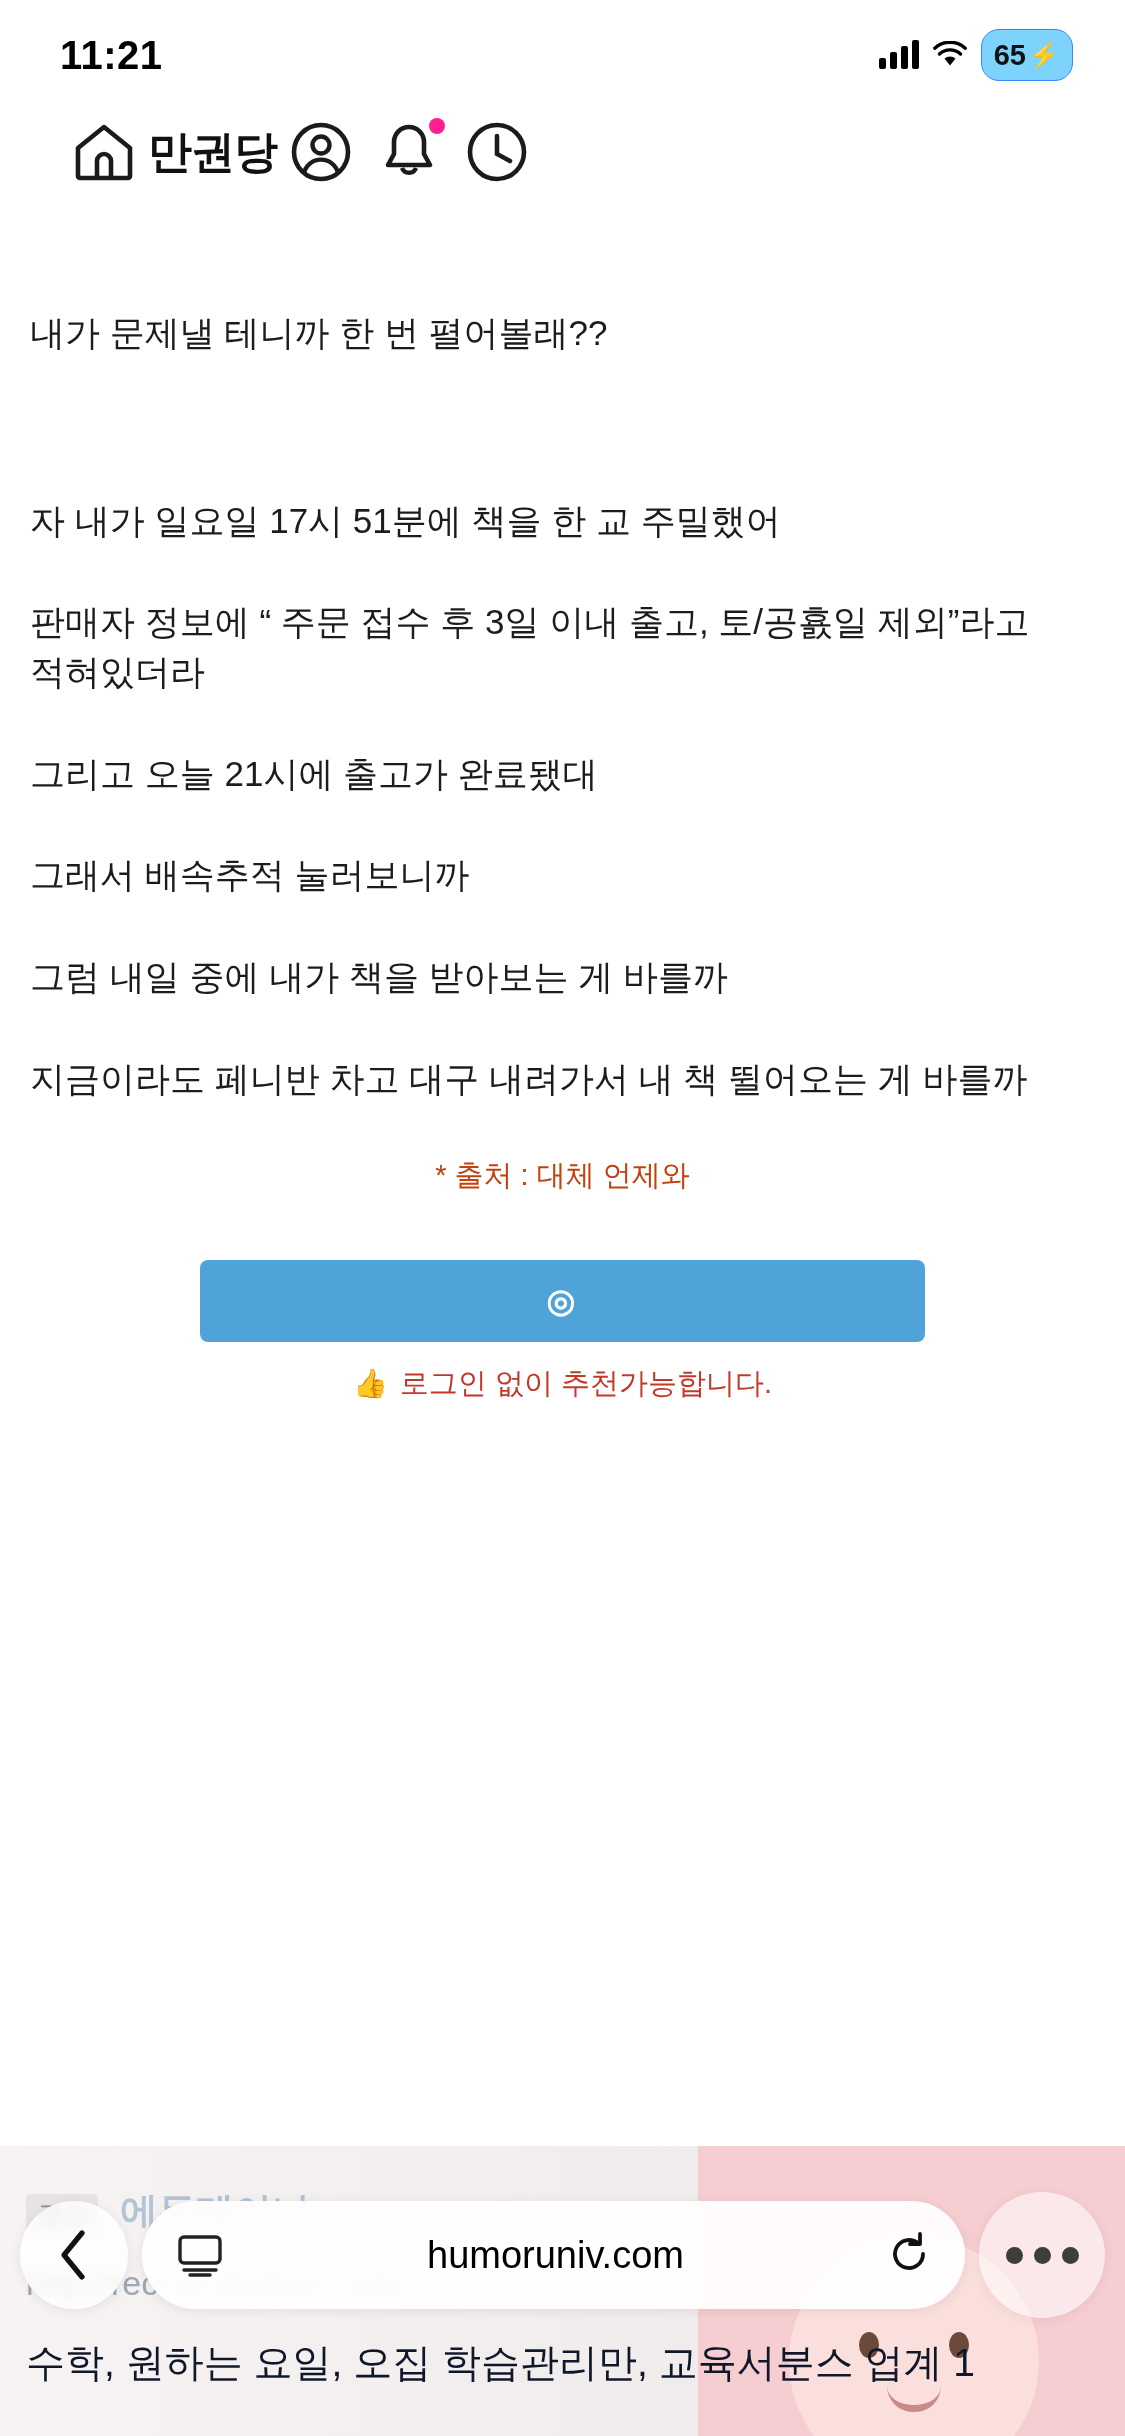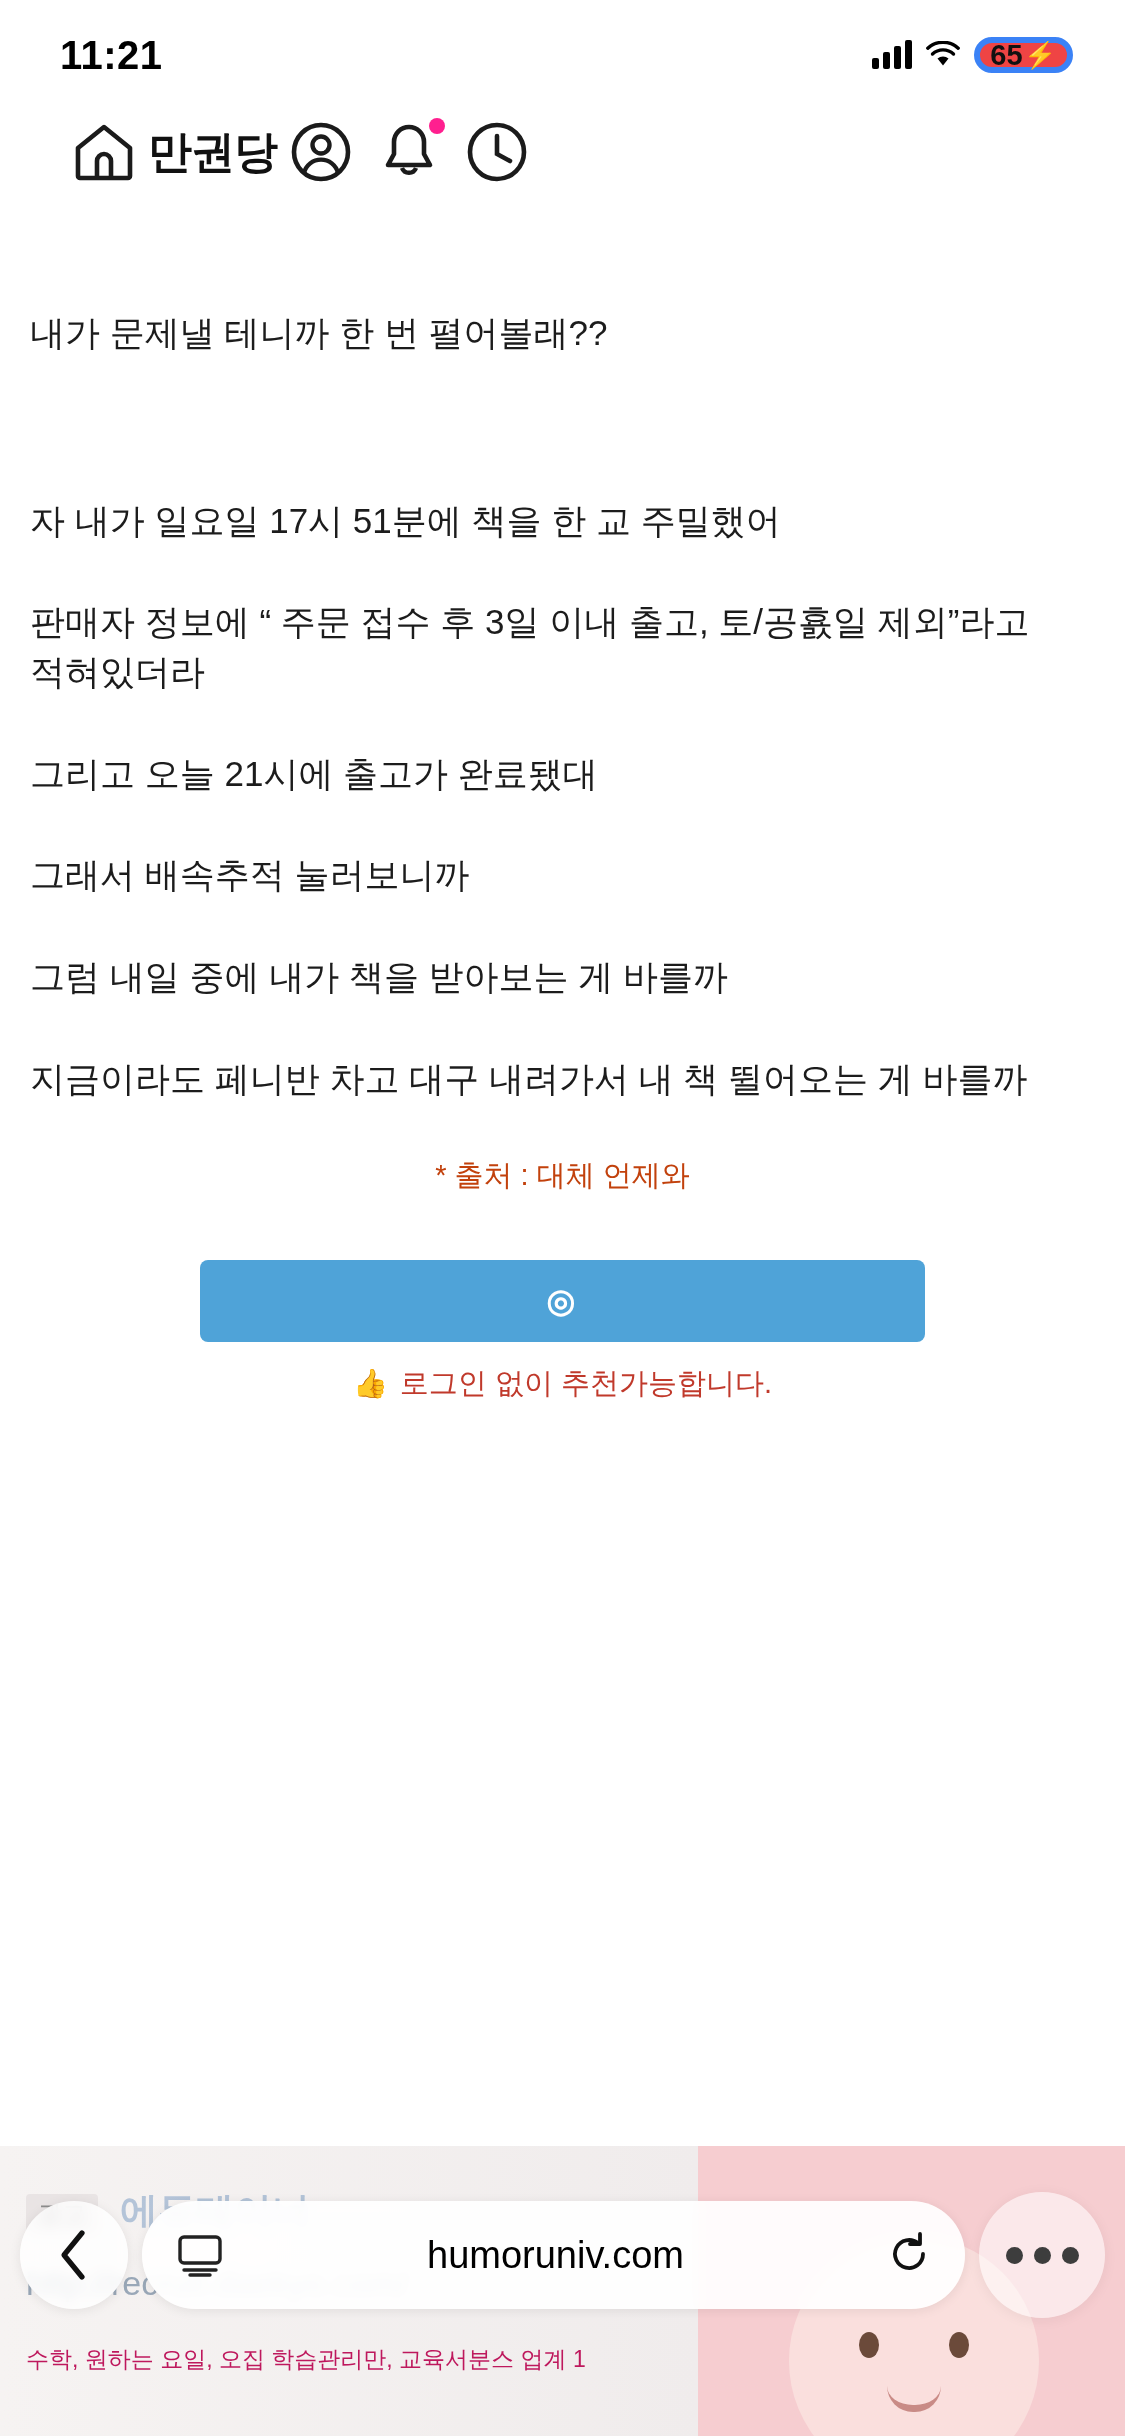--- a/index.html
+++ b/index.html
@@ -45,30 +45,30 @@
     background: #000;
     border-radius: 2px;
   }
   .signal-bars i:nth-child(1) { height: 11px; }
   .signal-bars i:nth-child(2) { height: 17px; }
   .signal-bars i:nth-child(3) { height: 23px; }
   .signal-bars i:nth-child(4) { height: 29px; }
 
   .wifi { width: 34px; height: 28px; position: relative; }
   .battery-pill {
-    background: #ef4444;
+    background: #7dd3fc;
     border-radius: 18px;
-    height: 36px;
+    height: 52px;
     min-width: 92px;
     display: flex;
     align-items: center;
     justify-content: center;
     gap: 2px;
     padding: 0 10px;
-    border: 6px solid #3b82f6;
+    border: 1px solid #3b82f6;
   }
   .battery-pill .pct {
     font-size: 29px;
     font-weight: 700;
     color: #111;
   }
   .battery-pill .bolt { font-size: 26px; color: #111; line-height: 1; }
 
   
   .app-header {
@@ -216,23 +216,23 @@
   .ad-url {
     position: absolute;
     left: 26px;
     top: 118px;
     font-size: 34px;
     color: #9aa8b8;
   }
   .ad-sub {
     position: absolute;
     left: 26px;
-    top: 198px;
-    font-size: 23px;
-    color: #be185d;
+    top: 190px;
+    font-size: 39px;
+    color: #0f172a;
   }
 
   
   .safari-bar {
     position: absolute;
     left: 0; right: 0;
     bottom: 118px;
     display: flex;
     align-items: center;
     padding: 0 20px;

